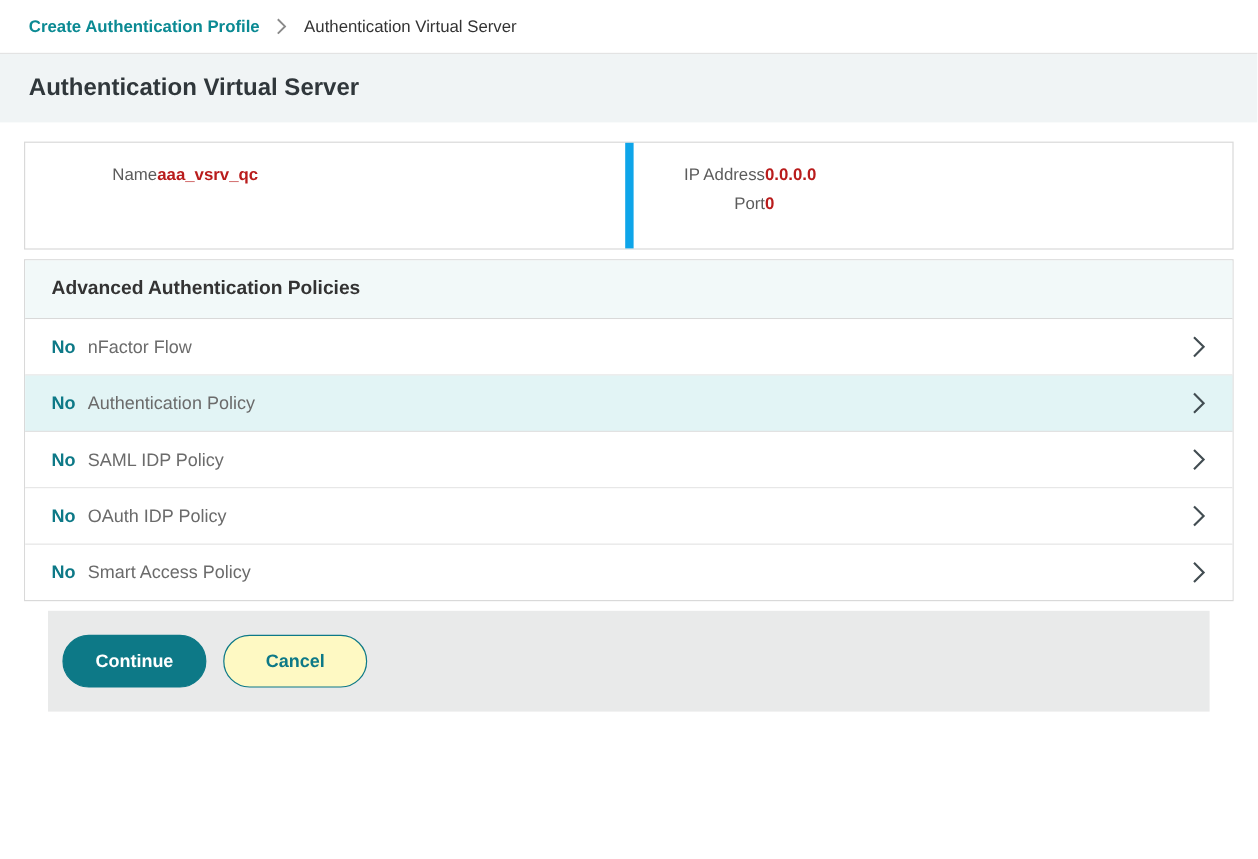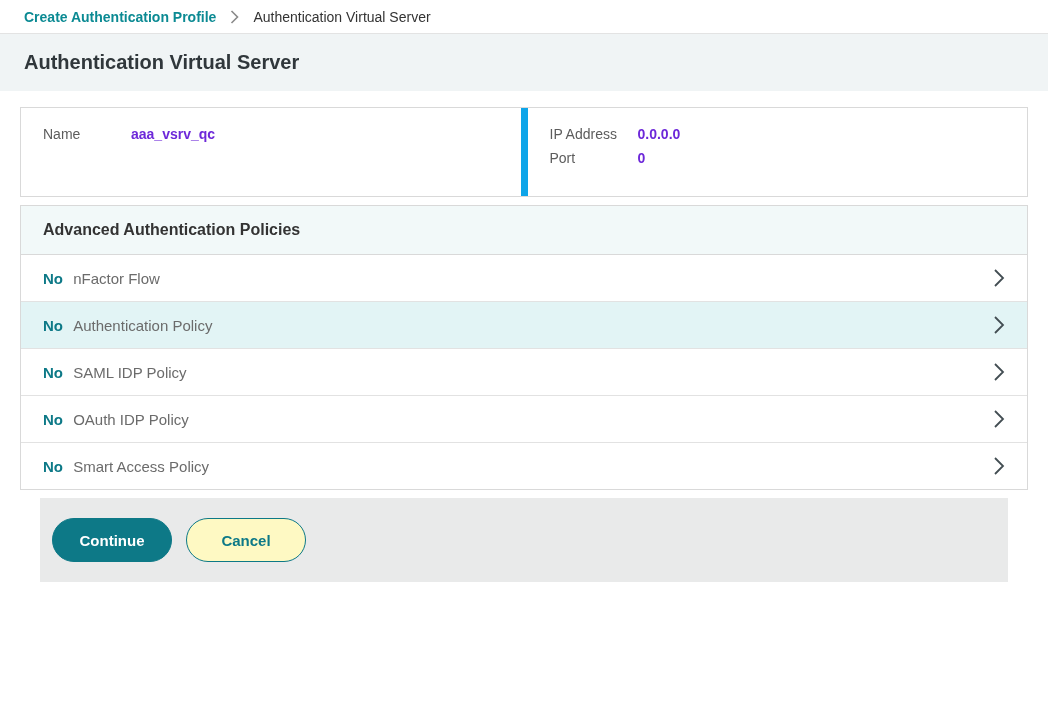--- a/index.html
+++ b/index.html
@@ -6,21 +6,21 @@
   html, body {
     width: 1048px; height: 716px;
     background: #ffffff;
     font-family: "Liberation Sans", "DejaVu Sans", sans-serif;
     color: #333;
     overflow: hidden;
   }
 
   
   .breadcrumb-bar {
-    height: 34px;
+    height: 45px;
     display: flex;
     align-items: center;
     padding: 0 24px;
     background: #ffffff;
     border-bottom: 1px solid #e3e3e3;
     font-size: 14px;
   }
   .breadcrumb-link {
     color: #0b8a93;
     font-weight: bold;
@@ -60,36 +60,36 @@
   .card-header {
     background: #f2f9f9;
     border-bottom: 1px solid #d9d9d9;
     padding: 15px 22px;
     font-size: 16px;
     font-weight: bold;
     color: #333;
   }
 
   
-  .basic-body { display: flex; min-height: 88px; }
+  .basic-body { display: flex; min-height: 88px; text-align: right; }
   .basic-col {
     flex: 1;
     padding: 18px 22px;
   }
   .basic-col + .basic-col { border-left: 7px solid #0ea5e9; }
   .field-row { display: flex; margin-bottom: 8px; }
   .field-label {
     width: 88px;
     color: #5c5c5c;
     font-size: 14px;
     flex-shrink: 0;
   }
   .field-value {
     font-weight: bold;
-    color: #6d28d9;
+    color: #b91c1c;
     font-size: 14px;
   }
 
   
   .policy-row {
     display: flex;
     align-items: center;
     justify-content: space-between;
     padding: 13px 22px;
     border-bottom: 1px solid #e2e2e2;

